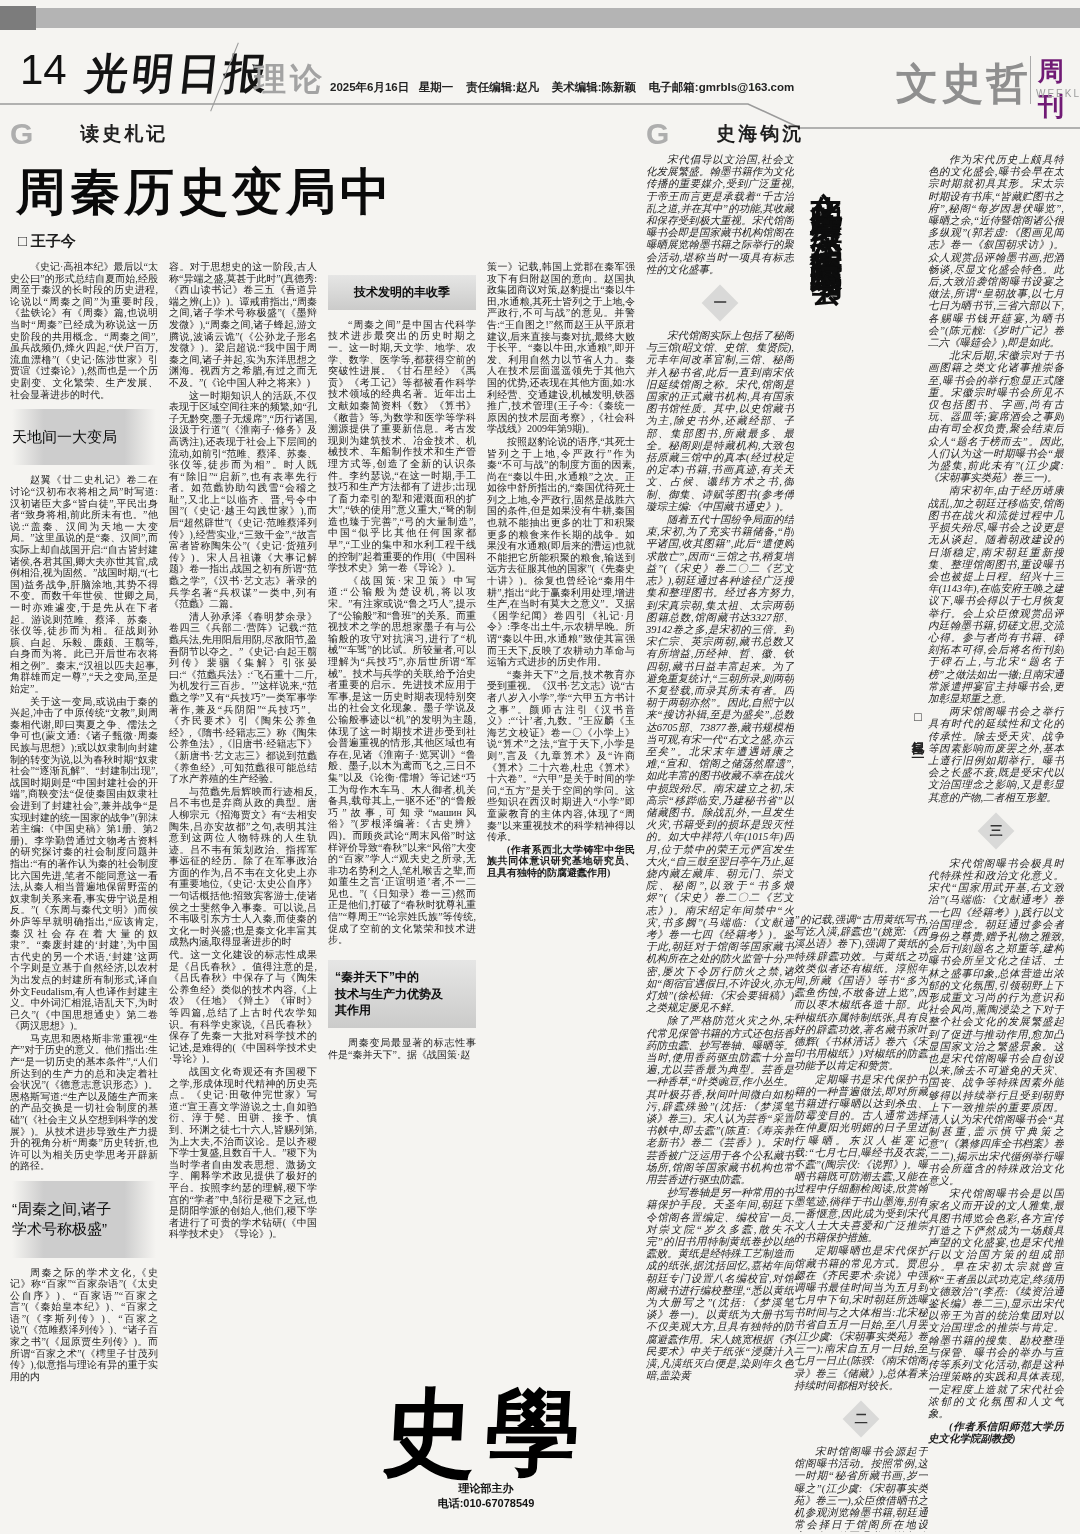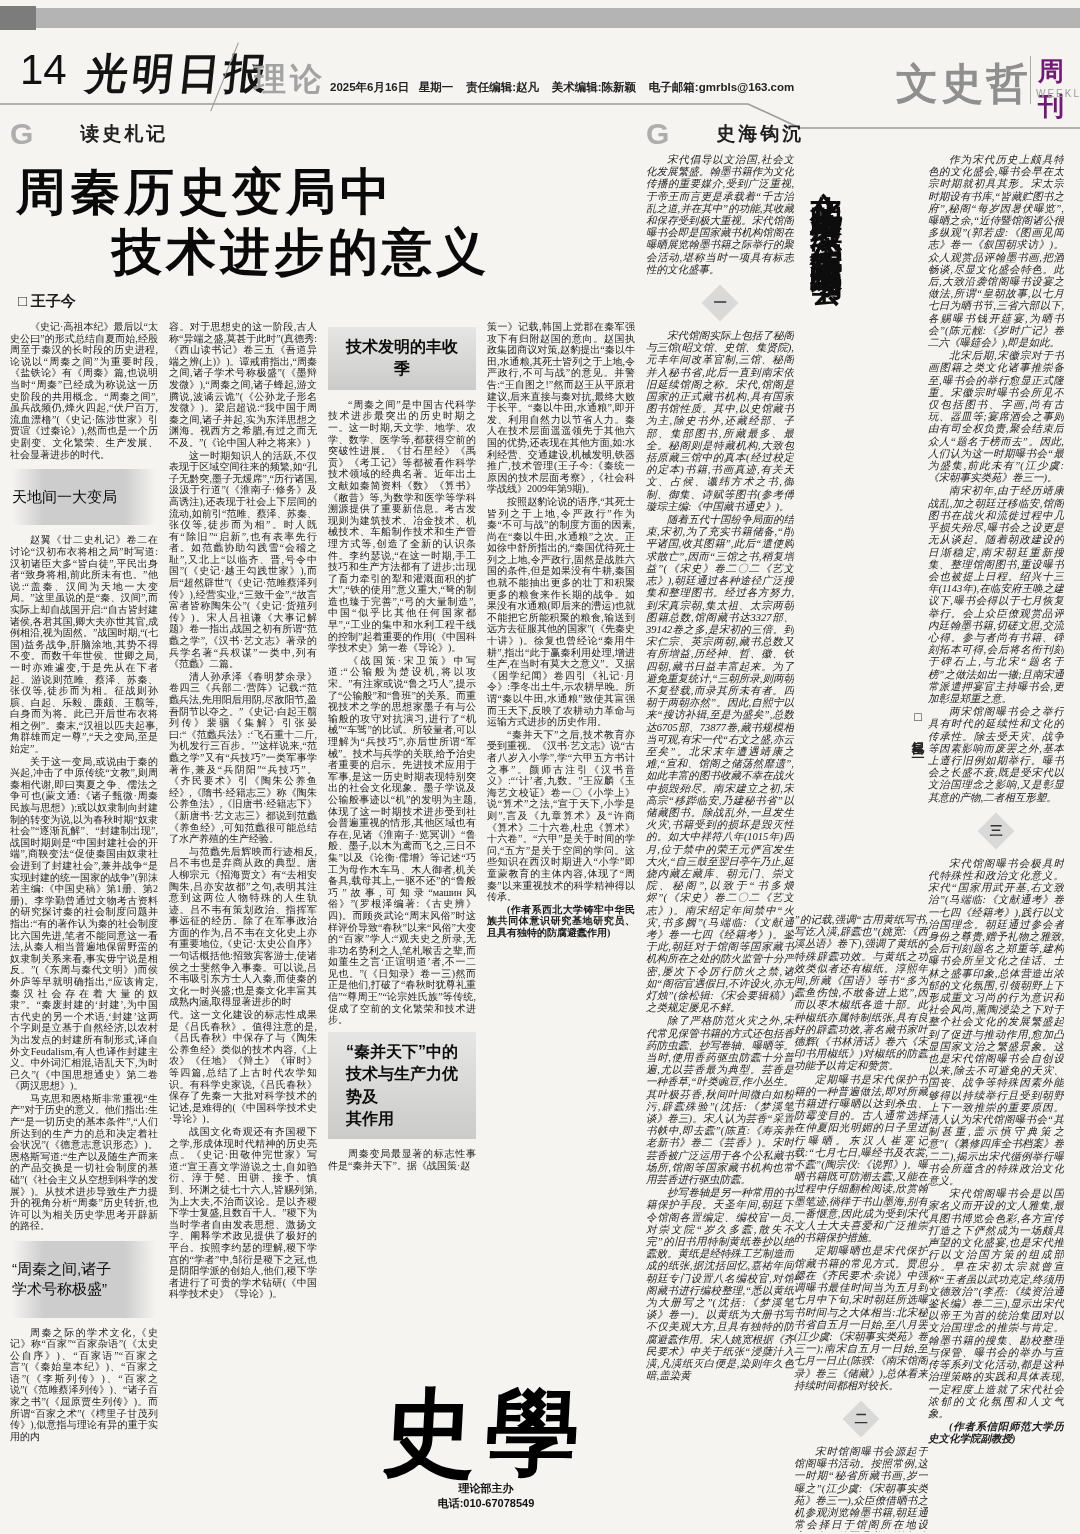--- a/index.html
+++ b/index.html
@@ -32,21 +32,21 @@
   .g-icon{font-size:30px;font-weight:900;color:#aeaeae;line-height:1;
           font-family:"Liberation Sans","DejaVu Sans",sans-serif;}
   .tag-label{font-size:19px;font-weight:800;color:#1f1f1f;letter-spacing:3px;
              font-family:"Liberation Sans","DejaVu Sans",sans-serif;margin-left:40px;}
   .para{margin:0 0 1px 0;font-size:10px;line-height:11.6px;text-align:justify;text-indent:2em;color:#1d1d1d;}
   .para.ni{text-indent:0;}
   .para.note{font-weight:700;}
   .colhead{margin:9px 2px;padding:18px 0;font-weight:400;font-size:15px;color:#0c0c0c;
            font-family:"Liberation Sans","DejaVu Sans",sans-serif;white-space:pre-line;line-height:1.35;
            background:linear-gradient(90deg,rgba(210,210,210,0),#cdcdcd 22%,#cdcdcd 78%,rgba(210,210,210,0));}
-  .boxhead{margin:6px 0 9px 0;padding:9px 18px;font-weight:800;font-size:16px;color:#0c0c0c;text-align:center;
+  .boxhead{margin:14px 0 9px 0;padding:9px 7px;font-weight:800;font-size:12px;color:#0c0c0c;text-align:center;
            font-family:"Liberation Sans","DejaVu Sans",sans-serif;white-space:pre-line;line-height:1.4;
            background:linear-gradient(180deg,#e6e6e5,#cbcbca);}
   .boxhead.left{text-align:left;}
   .marker{display:flex;justify-content:center;margin:14px 0;}
   .diamond{width:26px;height:26px;background:#d9d9d8;transform:rotate(45deg);
            display:flex;align-items:center;justify-content:center;}
   .diamond span{transform:rotate(-45deg);font-size:13px;font-weight:700;color:#333;font-style:normal;}
   
   .article-left{position:absolute;left:10px;top:118px;width:626px;height:1416px;overflow:hidden;}
   .ltitle{font-family:"Liberation Sans","DejaVu Sans",sans-serif;font-weight:900;color:#0a0a0a;
@@ -99,21 +99,21 @@
   </div>
   <svg class="hdr-rule" viewBox="0 0 1080 140">
     <polyline points="0,104 748,104 800,128 1080,128" fill="none" stroke="#9a9a9a" stroke-width="1.6"></polyline>
   </svg>
 
   <section class="article-left">
     <div class="tag">
       <span class="g-icon">G</span>
       <span class="tag-label">读史札记</span>
     </div>
-    <h1 class="ltitle"><span>周秦历史变局中</span><span class="l2">技术进步的意义</span></h1>
+    <h1 class="ltitle"><span>周秦历史变局中</span></h1>
     <div class="byline">□ 王子今</div>
     <div class="lcols">
       <div class="lcol">
           <p class="para">《史记·高祖本纪》最后以“太史公曰”的形式总结自夏而始,经殷周至于秦汉的长时段的历史进程,论说以“周秦之间”为重要时段,《盐铁论》有《周秦》篇,也说明当时“周秦”已经成为称说这一历史阶段的共用概念。“周秦之间”,虽兵战频仍,烽火四起,“伏尸百万,流血漂橹”(《史记·陈涉世家》引贾谊《过秦论》),然而也是一个历史剧变、文化繁荣、生产发展、社会显著进步的时代。</p>
           <div class="colhead">天地间一大变局</div>
           <p class="para">赵翼《廿二史札记》卷二在讨论“汉初布衣将相之局”时写道:汉初诸臣大多“皆白徒”,平民出身者“致身将相,前此所未有也。”他说:“盖秦、汉间为天地一大变局。”这里虽说的是“秦、汉间”,而实际上却自战国开启:“自古皆封建诸侯,各君其国,卿大夫亦世其官,成例相沿,视为固然。”战国时期,“(七国)益务战争,肝脑涂地,其势不得不变。而数千年世侯、世卿之局,一时亦难遽变,于是先从在下者起。游说则范雎、蔡泽、苏秦、张仪等,徒步而为相。征战则孙膑、白起、乐毅、廉颇、王翦等,白身而为将。此已开后世布衣将相之例”。秦末,“汉祖以匹夫起事,角群雄而定一尊”,“天之变局,至是始定”。</p>
           <p class="para">关于这一变局,或说由于秦的兴起,冲击了中原传统“文教”,则周秦相代谢,即曰夷夏之争、儒法之争可也(蒙文通:《诸子甄微·周秦民族与思想》);或以奴隶制向封建制的转变为说,以为春秋时期“奴隶社会”“逐渐瓦解”、“封建制出现”,战国时期则是“中国封建社会的开端”,商鞅变法“促使秦国由奴隶社会进到了封建社会”,兼并战争“是实现封建的统一国家的战争”(郭沫若主编:《中国史稿》第1册、第2册)。李学勤曾通过文物考古资料的研究探讨秦的社会制度问题并指出:“有的著作认为秦的社会制度比六国先进,笔者不能同意这一看法,从秦人相当普遍地保留野蛮的奴隶制关系来看,事实毋宁说是相反。”(《东周与秦代文明》)而侯外庐等早就明确指出,“应该肯定,秦汉社会存在着大量的奴隶”。“秦废封建的‘封建’,为中国古代史的另一个术语,‘封建’这两个字则是立基于自然经济,以农村为出发点的封建所有制形式,译自外文Feudalism,有人也译作封建主义。中外词汇相混,语乱天下,为时已久”(《中国思想通史》第二卷《两汉思想》)。</p>
           <p class="para">马克思和恩格斯非常重视“生产”对于历史的意义。他们指出:生产“是一切历史的基本条件”,“人们所达到的生产力的总和决定着社会状况”(《德意志意识形态》)。恩格斯写道:“生产以及随生产而来的产品交换是一切社会制度的基础”(《社会主义从空想到科学的发展》)。从技术进步导致生产力提升的视角分析“周秦”历史转折,也许可以为相关历史学思考开辟新的路径。</p>
           <div class="colhead">“周秦之间,诸子
 学术号称极盛”</div>

